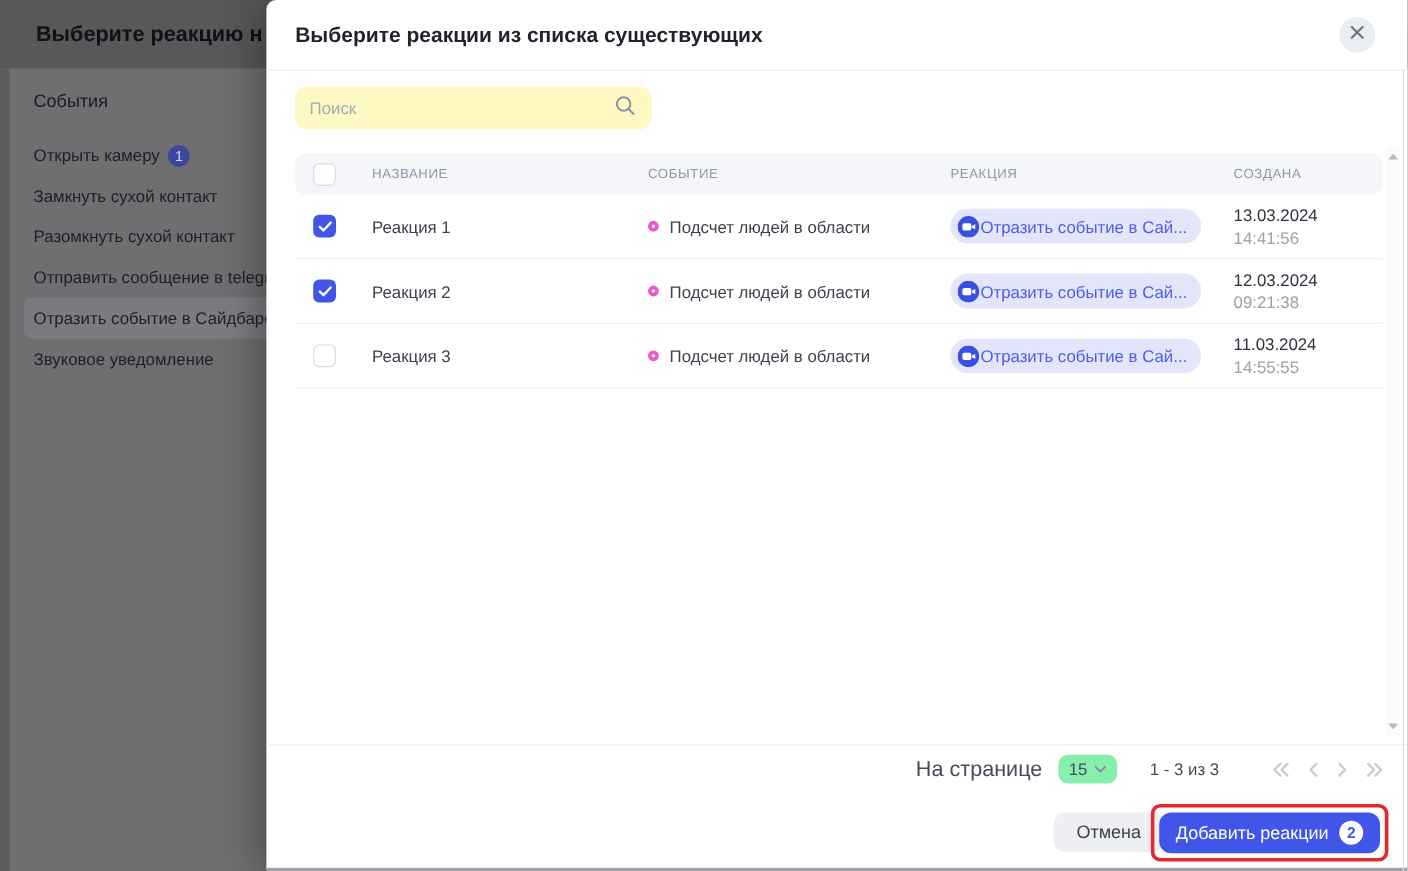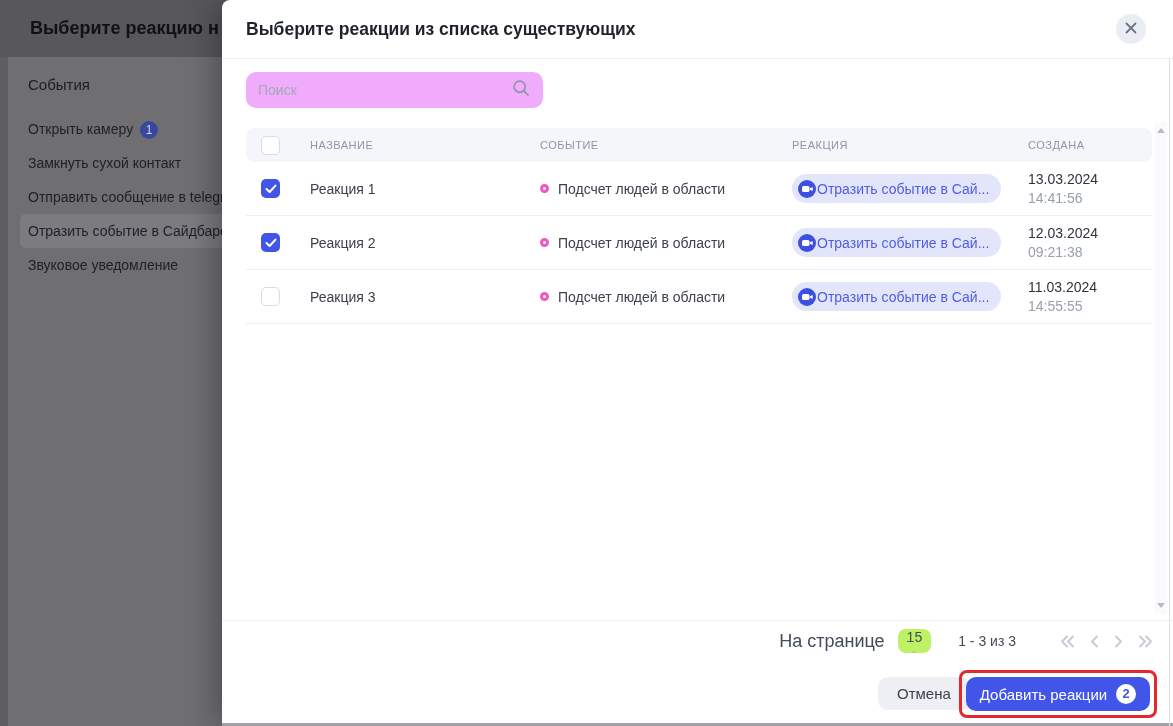--- a/index.html
+++ b/index.html
@@ -27,21 +27,21 @@
   
   .modal { position:absolute; left:222px; top:0; width:951px; height:726px; background:#ffffff;
     border-radius:8px 0 0 0; box-shadow:-8px 0 30px rgba(0,0,0,.28); border-bottom:3px solid #a2a2a6; }
   .m-title { position:absolute; left:24px; top:0; height:58px; line-height:58px;
     font-size:17.5px; font-weight:600; color:#1e222b; white-space:nowrap; }
   .m-header-divider { position:absolute; left:0; top:58px; width:100%; height:1px; background:#f0f1f5; }
   .m-close { position:absolute; left:894px; top:14px; width:30px; height:30px; border-radius:50%;
     background:#ebedf5; display:flex; align-items:center; justify-content:center; cursor:pointer; }
 
   .m-search { position:absolute; left:24px; top:72px; width:297px; height:36px;
-    background:#f0abfc; border-radius:10px; display:flex; align-items:center; padding:0 12px; }
+    background:#fef9c3; border-radius:10px; display:flex; align-items:center; padding:0 12px; }
   .m-search input { flex:1; border:none; outline:none; background:transparent;
     font-size:14px; color:#3c414d; font-family:"Liberation Sans", sans-serif; }
   .m-search input::placeholder { color:#a3a9b6; }
 
   .t-headband { position:absolute; left:24px; top:128px; width:906px; height:34px;
     background:#f5f6fa; border-radius:8px; display:flex; align-items:center; padding-left:15px;justify-content:center; }
   .t-rows { position:absolute; left:24px; top:162px; width:906px; }
   .t-row { display:flex; align-items:center; height:54px; padding-left:15px; border-bottom:1px solid #edeff4; }
   .c-check { width:49px; }
   .c-name  { width:230px; }
@@ -63,22 +63,22 @@
     border-radius:15px; height:29px; padding:0 12px 0 6px; }
   .react-badge span { font-size:14px; color:#4d5de8; white-space:nowrap; }
   .date-line { font-size:14px; color:#2e333d; line-height:19px; }
   .time-line { font-size:14px; color:#98a0ac; line-height:19px; }
 
   .m-bottom-divider { position:absolute; left:0; top:620px; width:100%; height:1px; background:#f0f1f5; }
 
   .m-pagination { position:absolute; right:20px; top:628px; height:26px;
     display:flex; align-items:center; }
   .pg-label { font-size:18px; color:#444b59; }
-  .pg-select { margin-left:13px; height:24px; background:#bef264; border-radius:8px;
-    display:flex; align-items:center; gap:6px; padding:0 9px; cursor:pointer;flex-direction:column; }
+  .pg-select { margin-left:13px; height:24px; background:#86efac; border-radius:8px;
+    display:flex; align-items:center; gap:6px; padding:0 9px; cursor:pointer; }
   .pg-select span { font-size:14px; color:#444b59; }
   .pg-range { margin-left:27px; font-size:14px; color:#444b59; }
   .pg-arrows { margin-left:44px; display:flex; align-items:center; gap:15px; }
   .pg-btn { display:flex; align-items:center; cursor:pointer; }
 
   .m-cancel { position:absolute; left:656px; top:677px; height:33px; padding:0 19px;
     background:#edeff5; border:none; border-radius:10px; font-size:15px; color:#3c414d;
     font-family:"Liberation Sans", sans-serif; cursor:pointer; }
   .m-highlight { position:absolute; left:737px; top:670px; width:198px; height:48px;
     border:3px solid #e3282e; border-radius:8px; }
@@ -107,20 +107,23 @@
   </div>
   <div class="bg-left-edge"></div>
   <div class="bg-section-label">События</div>
 
   <div class="bg-items">
     <div class="bg-item">
       <span>Открыть камеру</span><span class="bg-item-badge">1</span>
     </div>
     <div class="bg-item">
       <span>Замкнуть сухой контакт</span>
+    </div>
+    <div class="bg-item">
+      <span>Разомкнуть сухой контакт</span>
     </div>
     <div class="bg-item">
       <span>Отправить сообщение в telegra</span>
     </div>
     <div class="bg-item checked">
       <span>Отразить событие в Сайдбаре</span>
     </div>
     <div class="bg-item">
       <span>Звуковое уведомление</span>
     </div>

